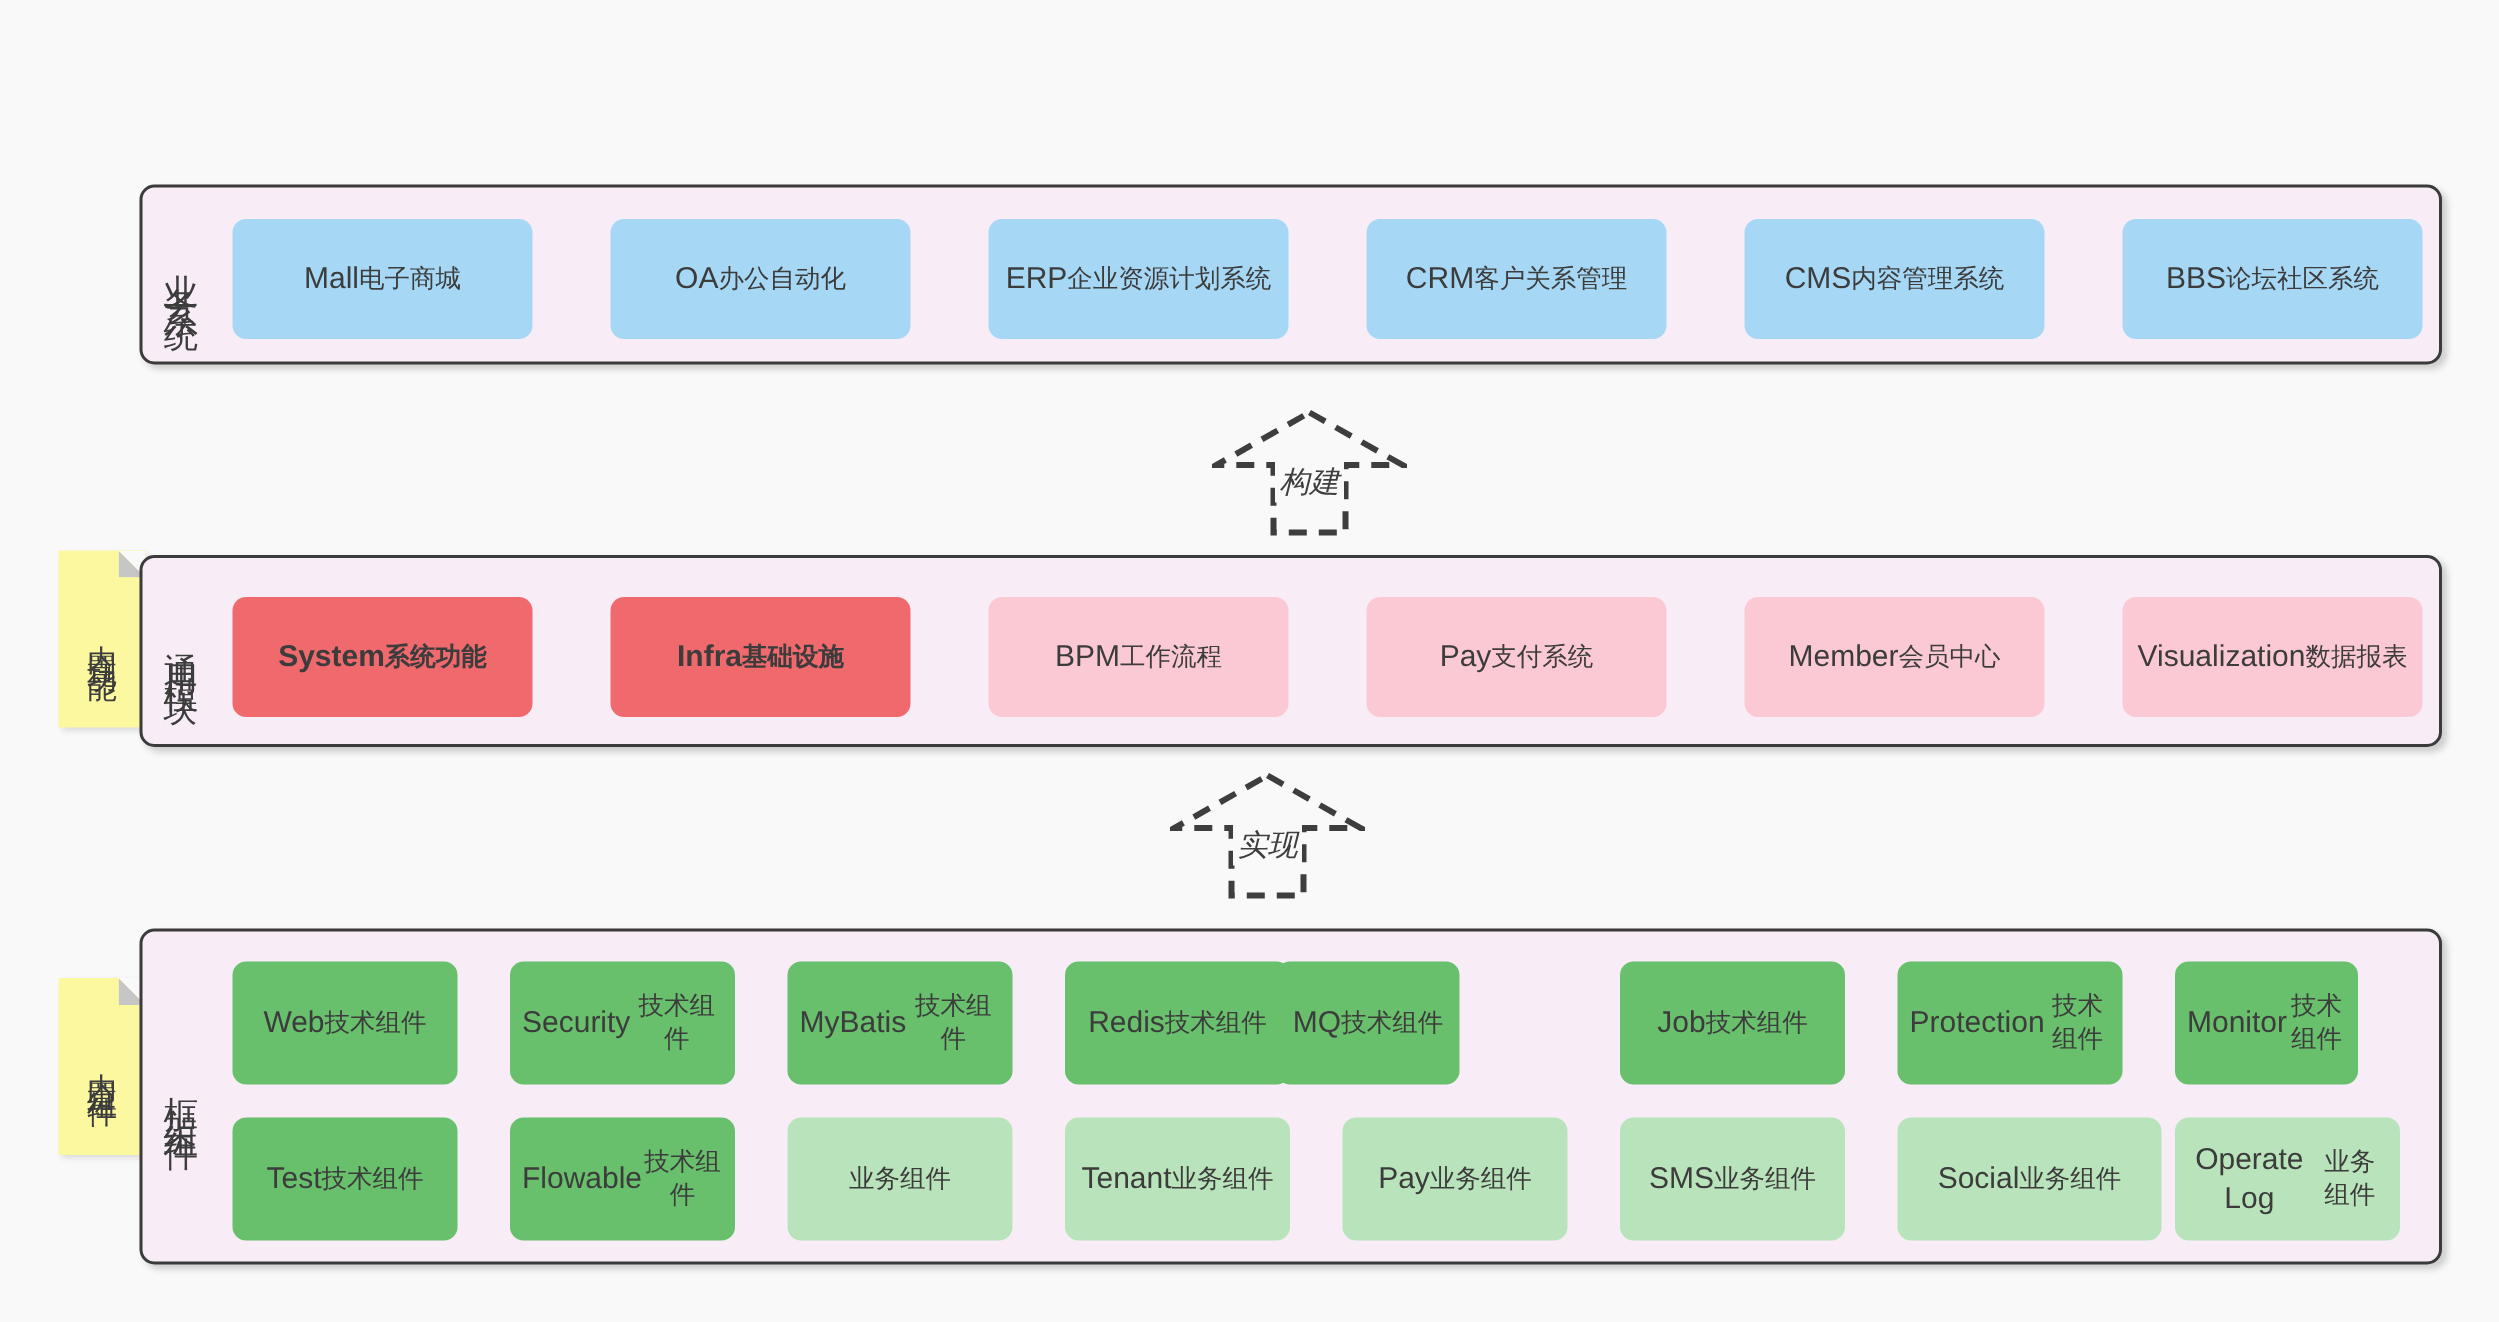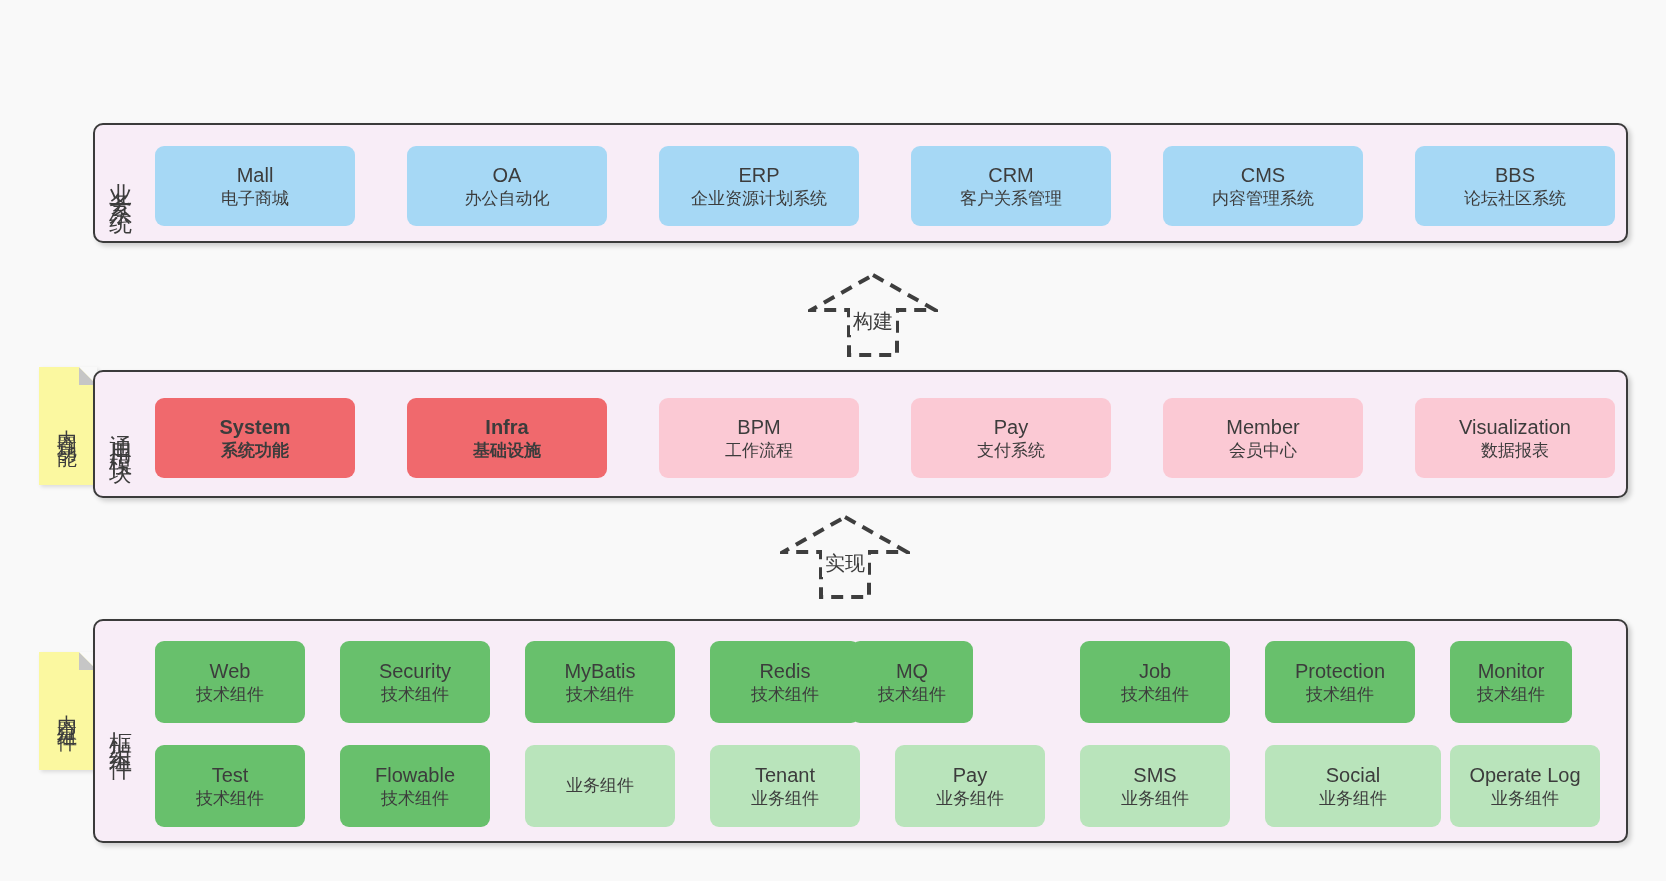--- a/index.html
+++ b/index.html
@@ -12,21 +12,21 @@
   *{box-sizing:border-box;margin:0;padding:0;}
   body{font-family:"Liberation Sans","DejaVu Sans",sans-serif;background:var(--page-bg);}
   .canvas{position:relative;width:1666px;height:881px;background:var(--page-bg);overflow:hidden;}
 
   .band{position:absolute;left:93px;width:1535px;background:var(--band-bg);
         border:2px solid var(--band-border);border-radius:10px;z-index:2;
         box-shadow:3px 3px 5px rgba(0,0,0,0.18);}
   .band-label{position:absolute;left:11px;top:0;bottom:0;display:flex;align-items:center;justify-content:center;
         writing-mode:vertical-rl;text-orientation:upright;font-size:23px;letter-spacing:9px;color:var(--text);}
 
-  .box{position:absolute;height:80px;border-radius:9px;display:flex;flex-direction:column;
+  .box{position:absolute;height:80px;border-radius:9px;display:flex;flex-direction:row;
        justify-content:center;align-items:center;text-align:center;color:var(--text);padding:0 8px;line-height:1.32;}
   .box .en{font-size:20px;}
   .box .zh{font-size:17px;}
   .blue{background:var(--box-blue);}
   .red{background:var(--box-red);font-weight:bold;}
   .pink{background:var(--box-pink);}
   .gdark{background:var(--green-dark);height:82px;}
   .glight{background:var(--green-light);height:82px;}
 
   .sticky{position:absolute;left:39px;width:58px;height:118px;background:var(--sticky-yellow);z-index:1;
@@ -34,21 +34,21 @@
   .sticky .fold-cut{position:absolute;top:0;right:0;width:18px;height:18px;background:var(--page-bg);
           clip-path:polygon(0 0,100% 0,100% 100%);}
   .sticky .fold-flap{position:absolute;top:0;right:0;width:18px;height:18px;background:var(--sticky-fold);
           clip-path:polygon(0 0,100% 100%,0 100%);}
   .sticky-text{position:absolute;inset:0;display:flex;align-items:center;justify-content:center;
           writing-mode:vertical-rl;text-orientation:upright;font-size:20px;letter-spacing:6px;color:var(--text);}
 
   .arrow{position:absolute;width:130px;height:86px;z-index:1;}
   .arrow svg{display:block;}
   .arrow-label{position:absolute;left:50%;top:36px;transform:translateX(-50%);
-          background:var(--page-bg);padding:0 3px;font-size:20px;color:var(--arrow);white-space:nowrap;}
+          background:var(--page-bg);padding:0 3px;font-size:20px;color:var(--arrow);white-space:nowrap;font-style:italic;}
 </style>
 </head>
 <body>
 
 <div class="canvas">
 
   <section class="band" style="top:123px;height:120px">
     <div class="band-label">业务系统</div>
     <div class="box blue" style="left:60px;top:21px;width:200px">
       <div class="en">Mall</div>

